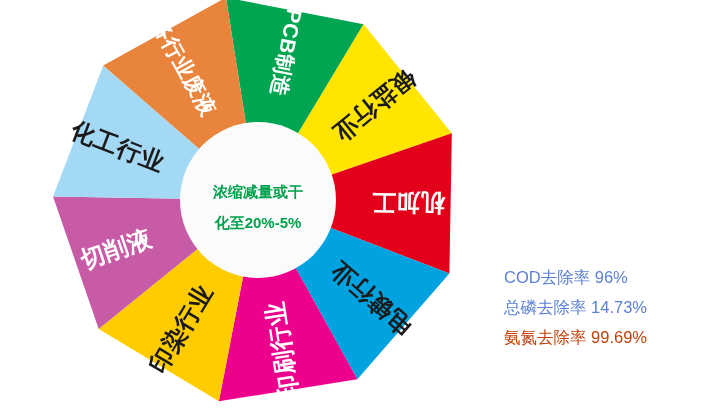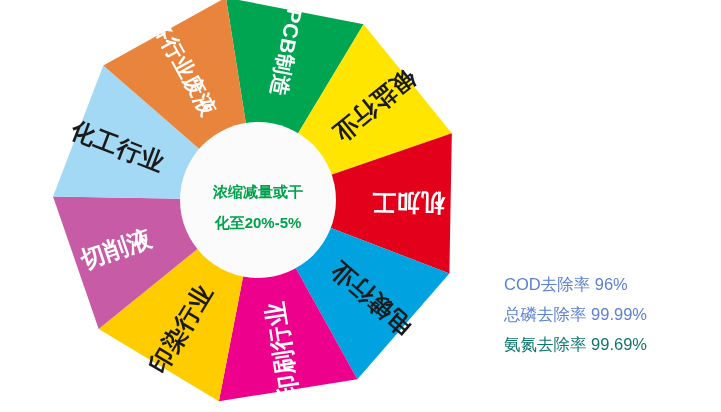--- a/index.html
+++ b/index.html
@@ -39,21 +39,20 @@
     font-weight: bold;
     font-size: 15px;
     text-anchor: middle;
     dominant-baseline: central;
   }
   #stats {
     position: absolute;
     left: 504px;
     top: 262px;
     width: 210px;
-    margin-top: 7px;
   }
   .stat-line {
     font-family: "Liberation Sans", "DejaVu Sans", sans-serif;
     font-size: 16.5px;
     line-height: 30px;
     color: #5b7fd4;
     white-space: nowrap;
   }
 </style>
 </head>
@@ -82,17 +81,17 @@
       <text class="seg-label" x="116.17" y="248.84" fill="#ffffff" font-size="24" transform="rotate(341.00 116.17 248.84)">切削液</text>
       <text class="seg-label" x="117.96" y="146.24" fill="#1a1a1a" font-size="24" transform="rotate(381.00 117.96 146.24)">化工行业</text>
       <text class="seg-label" x="184.31" y="67.06" fill="#ffffff" font-size="21" transform="rotate(421.00 184.31 67.06)">各行业废液</text>
       <circle cx="258" cy="200" r="78" fill="#fbfbfb"></circle>
     <text class="center-text" x="258" y="191" fill="#00a14b">浓缩减量或干</text>
     <text class="center-text" x="258" y="222" fill="#00a14b">化至20%-5%</text>
   </svg>
 
   <div id="stats">
     <div class="stat-line" style="color: rgb(91, 127, 212);">COD去除率 96%</div>
-    <div class="stat-line" style="color: rgb(91, 127, 212);">总磷去除率 99.99%</div>
-    <div class="stat-line" style="color: #0f766e;">氨氮去除率 99.69%</div>
+    <div class="stat-line" style="color: rgb(91, 127, 212);">总磷去除率 14.73%</div>
+    <div class="stat-line" style="color: #c2410c;">氨氮去除率 99.69%</div>
   </div>
 
 </div>
 
 </body></html>

